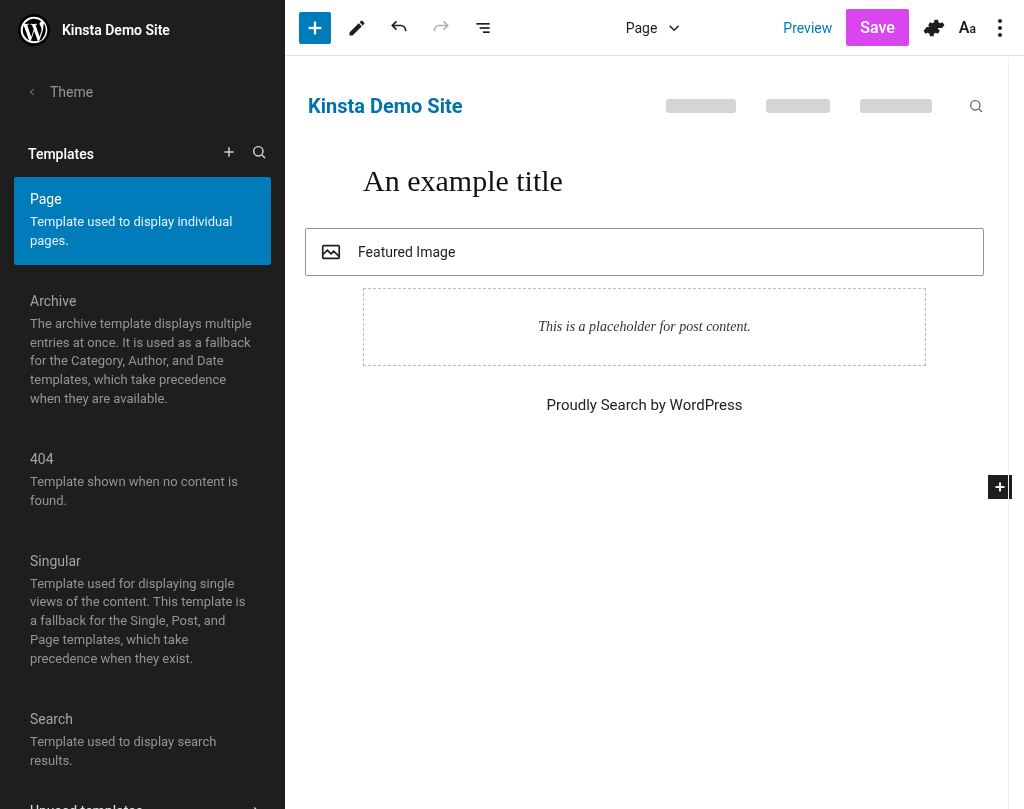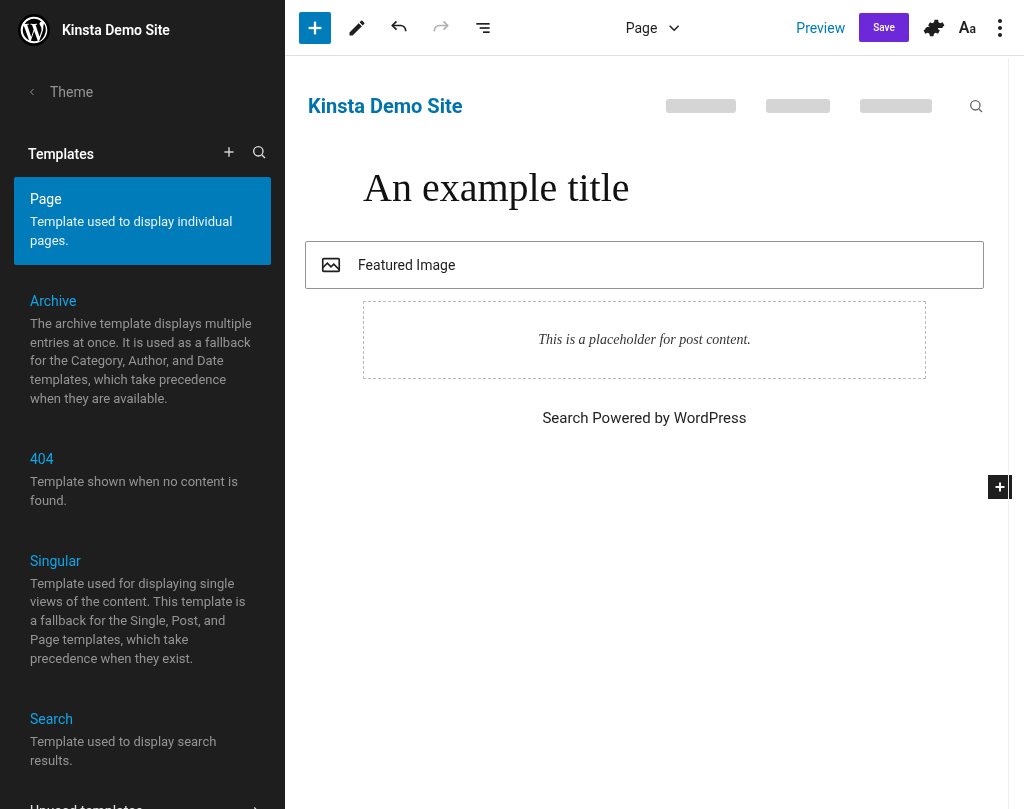--- a/index.html
+++ b/index.html
@@ -53,21 +53,21 @@
     .sb-section-actions { display: flex; gap: 14px; color: #e0e0e0; }
     .sb-section-actions svg { width: 16px; height: 16px; }
 
     .tpl-list { padding: 0 14px; }
     .tpl-item {
       padding: 14px 16px;
       border-radius: 2px;
       cursor: pointer;
     }
     .tpl-item.active { background: #007cba; color: #fff; }
-    .tpl-title { font-size: 14px; margin-bottom: 6px; color: #0ea5e9; }
+    .tpl-title { font-size: 14px; margin-bottom: 6px; color: #a3a3a3; }
     .tpl-item.active .tpl-title { color: #fff; font-weight: 400; }
     .tpl-desc { font-size: 13px; line-height: 1.45; color: #949494; }
     .tpl-item.active .tpl-desc { color: #e6f2fa; }
     .tpl-divider { height: 14px; }
 
     .sb-unused {
       display: flex; align-items: center; justify-content: space-between;
       padding: 18px 22px 18px 30px;
       color: #e0e0e0; font-size: 14px;
     }
@@ -96,21 +96,21 @@
     }
     .tb-iconbtn.disabled { color: #b0b0b0; }
     .tb-iconbtn svg { width: 20px; height: 20px; }
     .tb-center {
       position: absolute; left: 50%; transform: translateX(-50%);
       display: flex; align-items: center; gap: 8px; font-size: 14px;
     }
     .tb-center svg { width: 18px; height: 18px; }
     .preview-link { color: #007cba; font-size: 14px; }
     .btn-save {
-      background: #6d28d9; color: #fff; font-size: 10px; font-weight: 500;
+      background: #d946ef; color: #fff; font-size: 16px; font-weight: 500;
       padding: 9px 14px; border-radius: 2px;
     }
     .top-icon { width: 22px; height: 22px; color: #1e1e1e; display:flex; align-items:center; justify-content:center;}
     .top-icon svg { width: 22px; height: 22px; }
     .typography-icon { font-weight: 600; font-size: 16px; color:#1e1e1e;}
     .typography-icon .small-a { font-size: 12px; }
     .kebab { display:flex; flex-direction:column; gap:3px; padding: 4px 8px;}
     .kebab span { width:4px; height:4px; background:#1e1e1e; border-radius:50%; }
 
     
@@ -118,21 +118,21 @@
     .site-header { display:flex; align-items:center; padding: 10px 0 22px 0; }
     .site-title { color:#0073aa; font-size:20px; font-weight:700; margin-left:3px; }
     .nav-placeholders { margin-left:auto; display:flex; align-items:center; gap:30px; }
     .nav-ph { background:#d5d5d5; border-radius:3px; height:14px; }
     .nav-ph.w1 { width:70px; } .nav-ph.w2 { width:64px; } .nav-ph.w3 { width:72px; }
     .search-circ { width:16px; height:16px; color:#666; margin-left:6px;}
 
     .content { padding: 0 58px; }
     .post-title {
       font-family: Georgia, 'Times New Roman', serif;
-      font-size: 40px; font-weight: 400; color:#111; margin: 24px 0 30px 0;
+      font-size: 30px; font-weight: 400; color:#111; margin: 24px 0 30px 0;
     }
     .featured-box {
       border: 1px solid #949494; border-radius: 2px;
       display:flex; align-items:center; gap:16px;
       padding: 12px 14px; margin: 4px -58px 12px -58px;
     }
     .featured-box svg { width:22px; height:22px; flex-shrink:0;}
     .featured-label { font-size: 14px; color:#1e1e1e; }
     .placeholder-box {
       border: 1px dashed #bbb; margin: 0 0 30px 0;
@@ -308,21 +308,21 @@
       <div class="featured-box">
         <svg viewBox="0 0 24 24" fill="none" stroke="currentColor" stroke-width="1.8">
             <rect x="3" y="5" width="18" height="14" rx="1"></rect>
             <path d="M3 15l5-5 4 4 3-3 6 6"></path>
           </svg>
         <span class="featured-label">Featured Image</span>
       </div>
 
       <div class="placeholder-box">This is a placeholder for post content.</div>
 
-      <div class="footer-text">Search Powered by WordPress</div>
+      <div class="footer-text">Proudly Search by WordPress</div>
     </div>
 
     <div class="floating-add">
       <svg viewBox="0 0 24 24" fill="none" stroke="currentColor" stroke-width="2.5">
           <line x1="12" y1="6" x2="12" y2="18"></line>
           <line x1="6" y1="12" x2="18" y2="12"></line>
         </svg>
     </div>
   </div>
 

